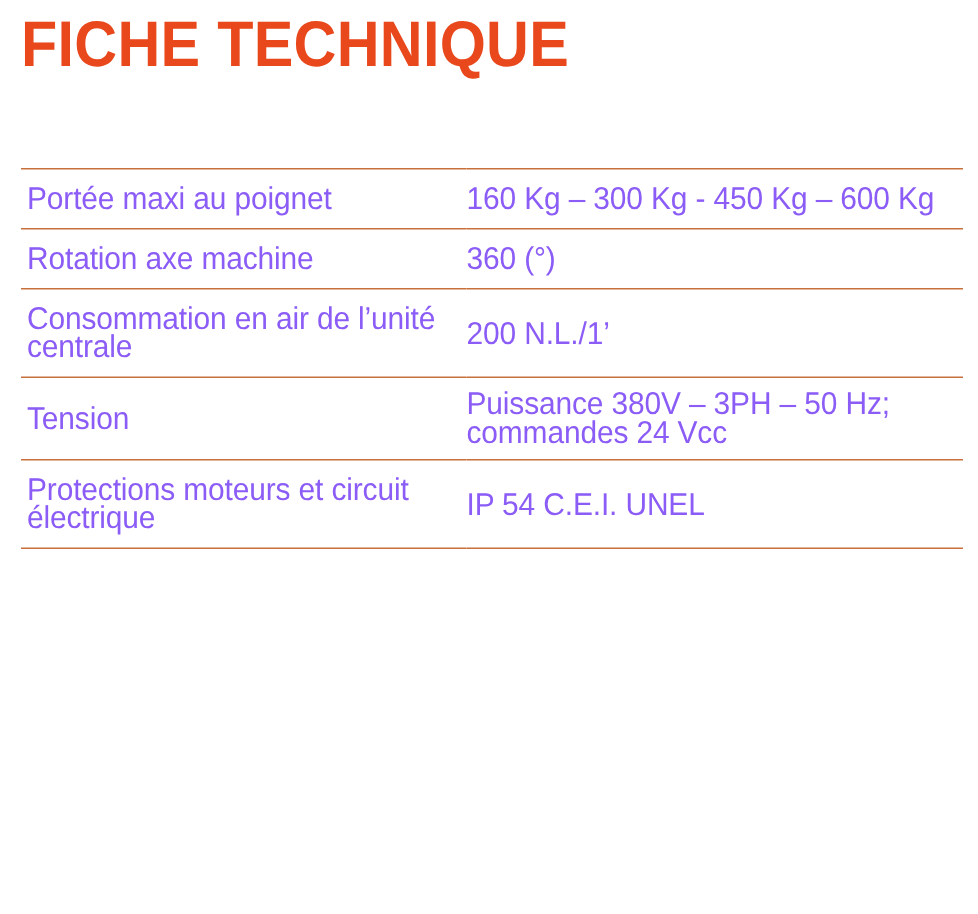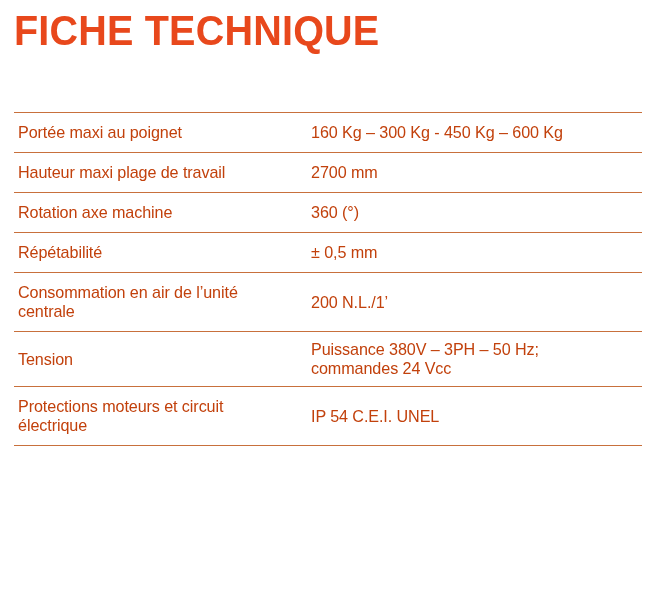--- a/index.html
+++ b/index.html
@@ -52,22 +52,22 @@
   .spec-table tr {
     border-top: 1.6px solid #C8703C;
   }
   .spec-table tr:last-child {
     border-bottom: 1.6px solid #C8703C;
   }
 
   .spec-table td {
     padding: 0;
     vertical-align: middle;
-    color: #c2410c;
-    font-size: 17px;
+    color: #8b5cf6;
+    font-size: 21px;
     line-height: 19px;
     letter-spacing: -0.1px;
     transform-origin: left center;
     margin-top: 45px;
   }
 
   td.cell-label {
     width: 293px;
     padding-left: 4px;
     padding-top: 10px;
@@ -107,35 +107,27 @@
 
   <table class="spec-table">
     <tbody>
 
       <tr>
         <td class="cell-label"><span>Portée maxi au poignet</span></td>
         <td class="cell-value"><span>160 Kg – 300 Kg - 450 Kg – 600 Kg</span></td>
       </tr>
 
 
-      <tr>
-        <td class="cell-label"><span>Hauteur maxi plage de travail</span></td>
-        <td class="cell-value"><span>2700 mm</span></td>
-      </tr>
 
 
       <tr>
         <td class="cell-label"><span>Rotation axe machine</span></td>
         <td class="cell-value"><span>360 (°)</span></td>
       </tr>
 
-      <tr>
-        <td class="cell-label"><span>Répétabilité</span></td>
-        <td class="cell-value"><span>± 0,5 mm</span></td>
-      </tr>
 
 
       <tr>
         <td class="cell-label"><span>Consommation en air de l’unité centrale</span></td>
         <td class="cell-value"><span>200 N.L./1’</span></td>
       </tr>
 
 
       <tr class="row-tall">
         <td class="cell-label"><span>Tension</span></td>

